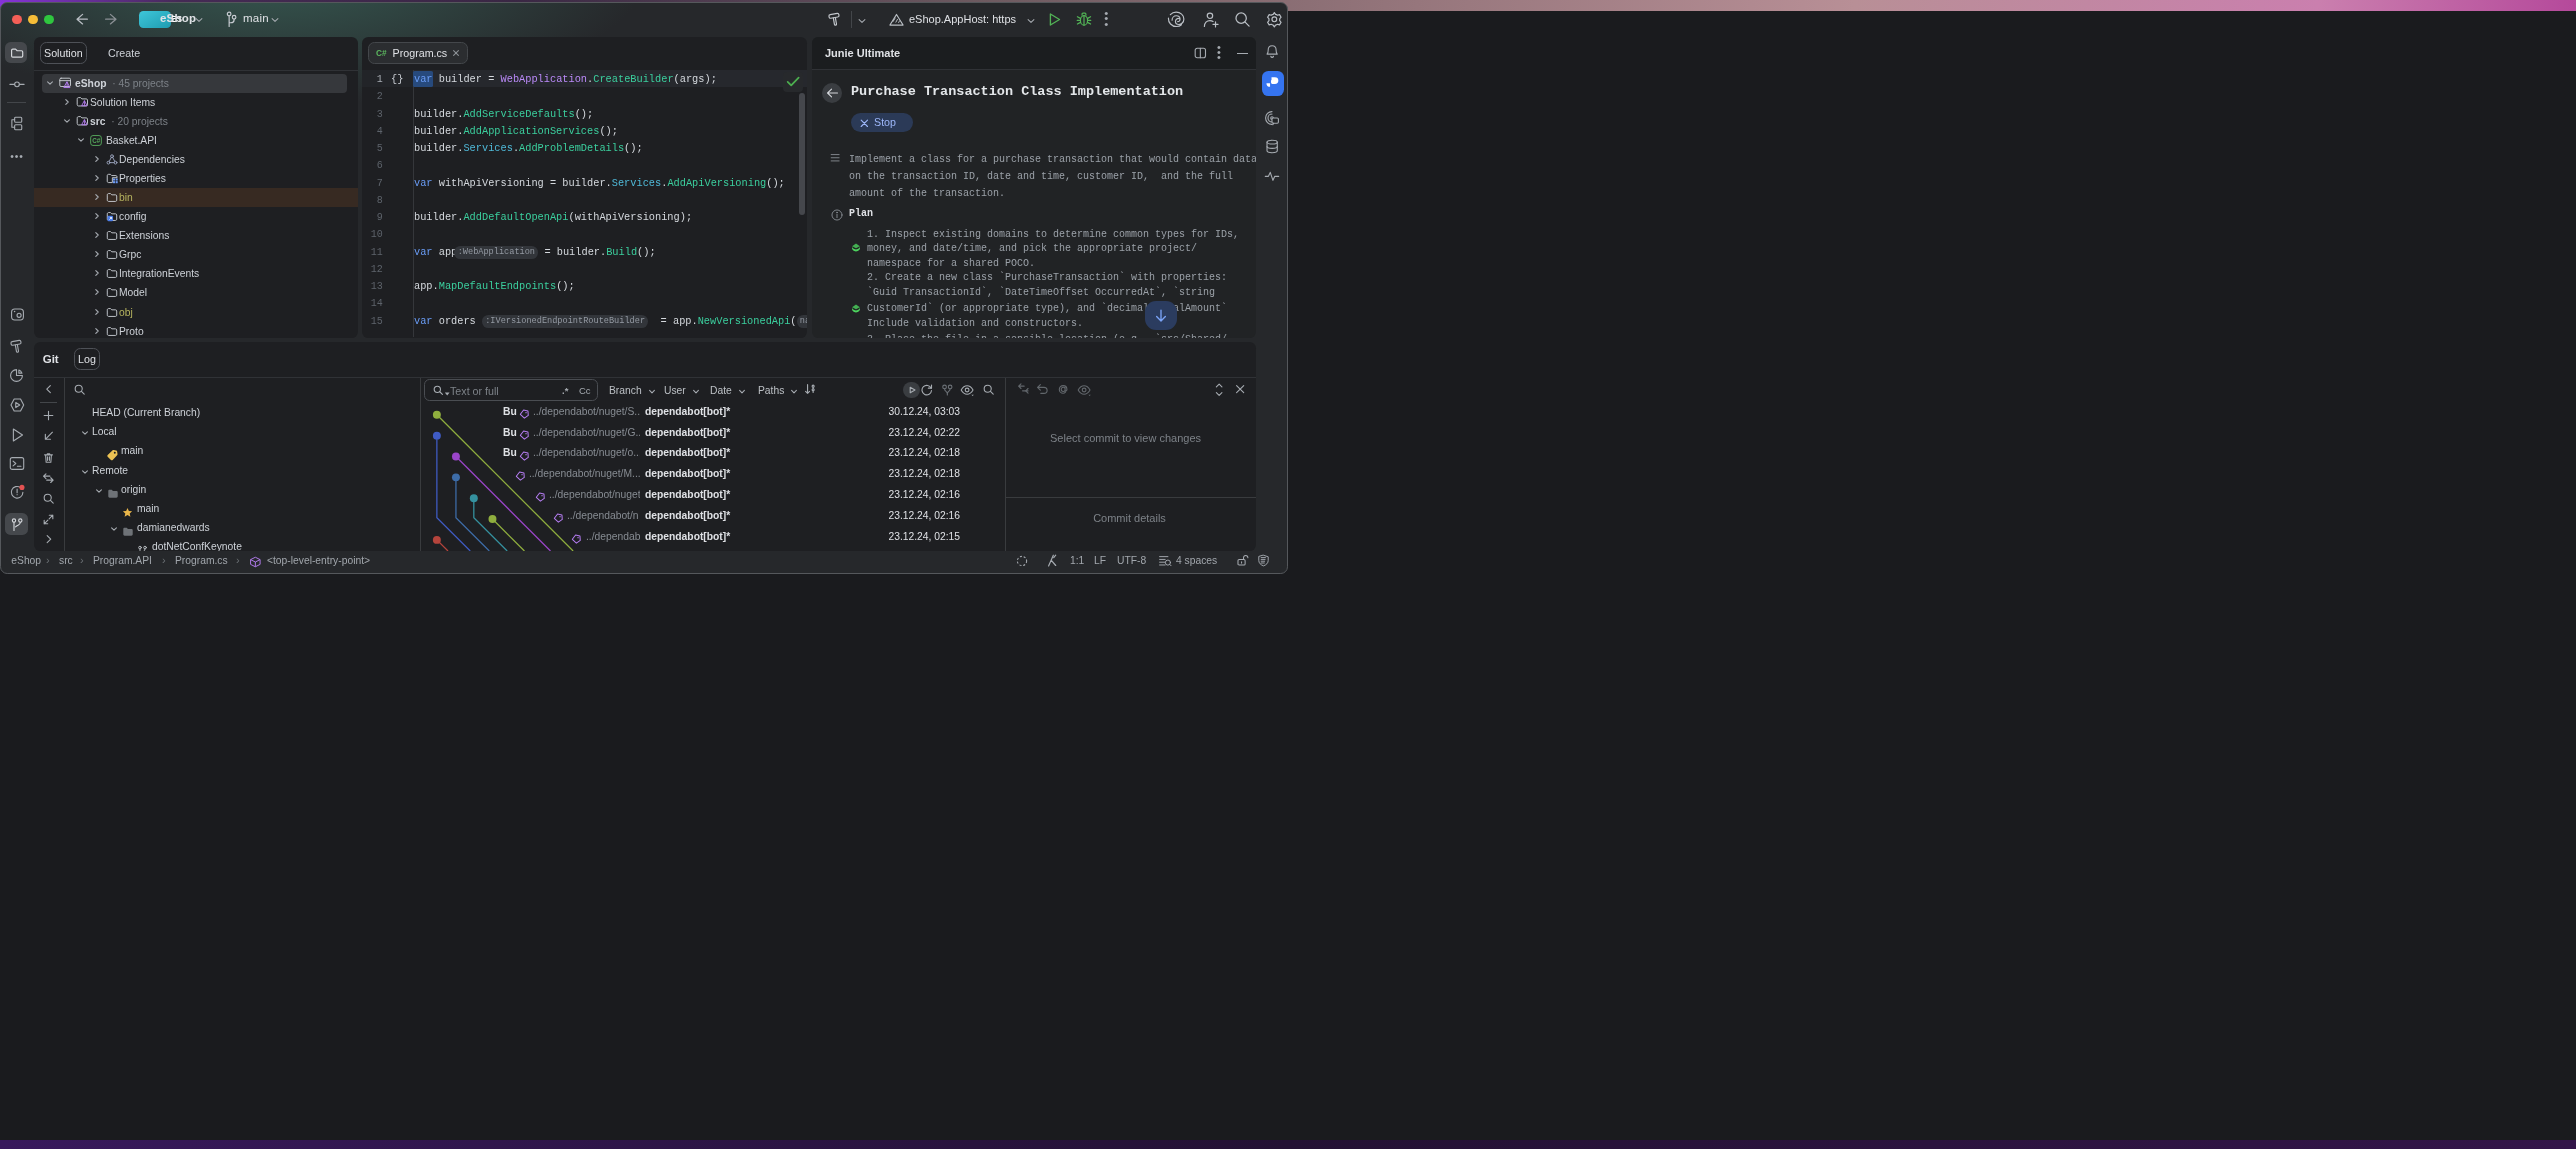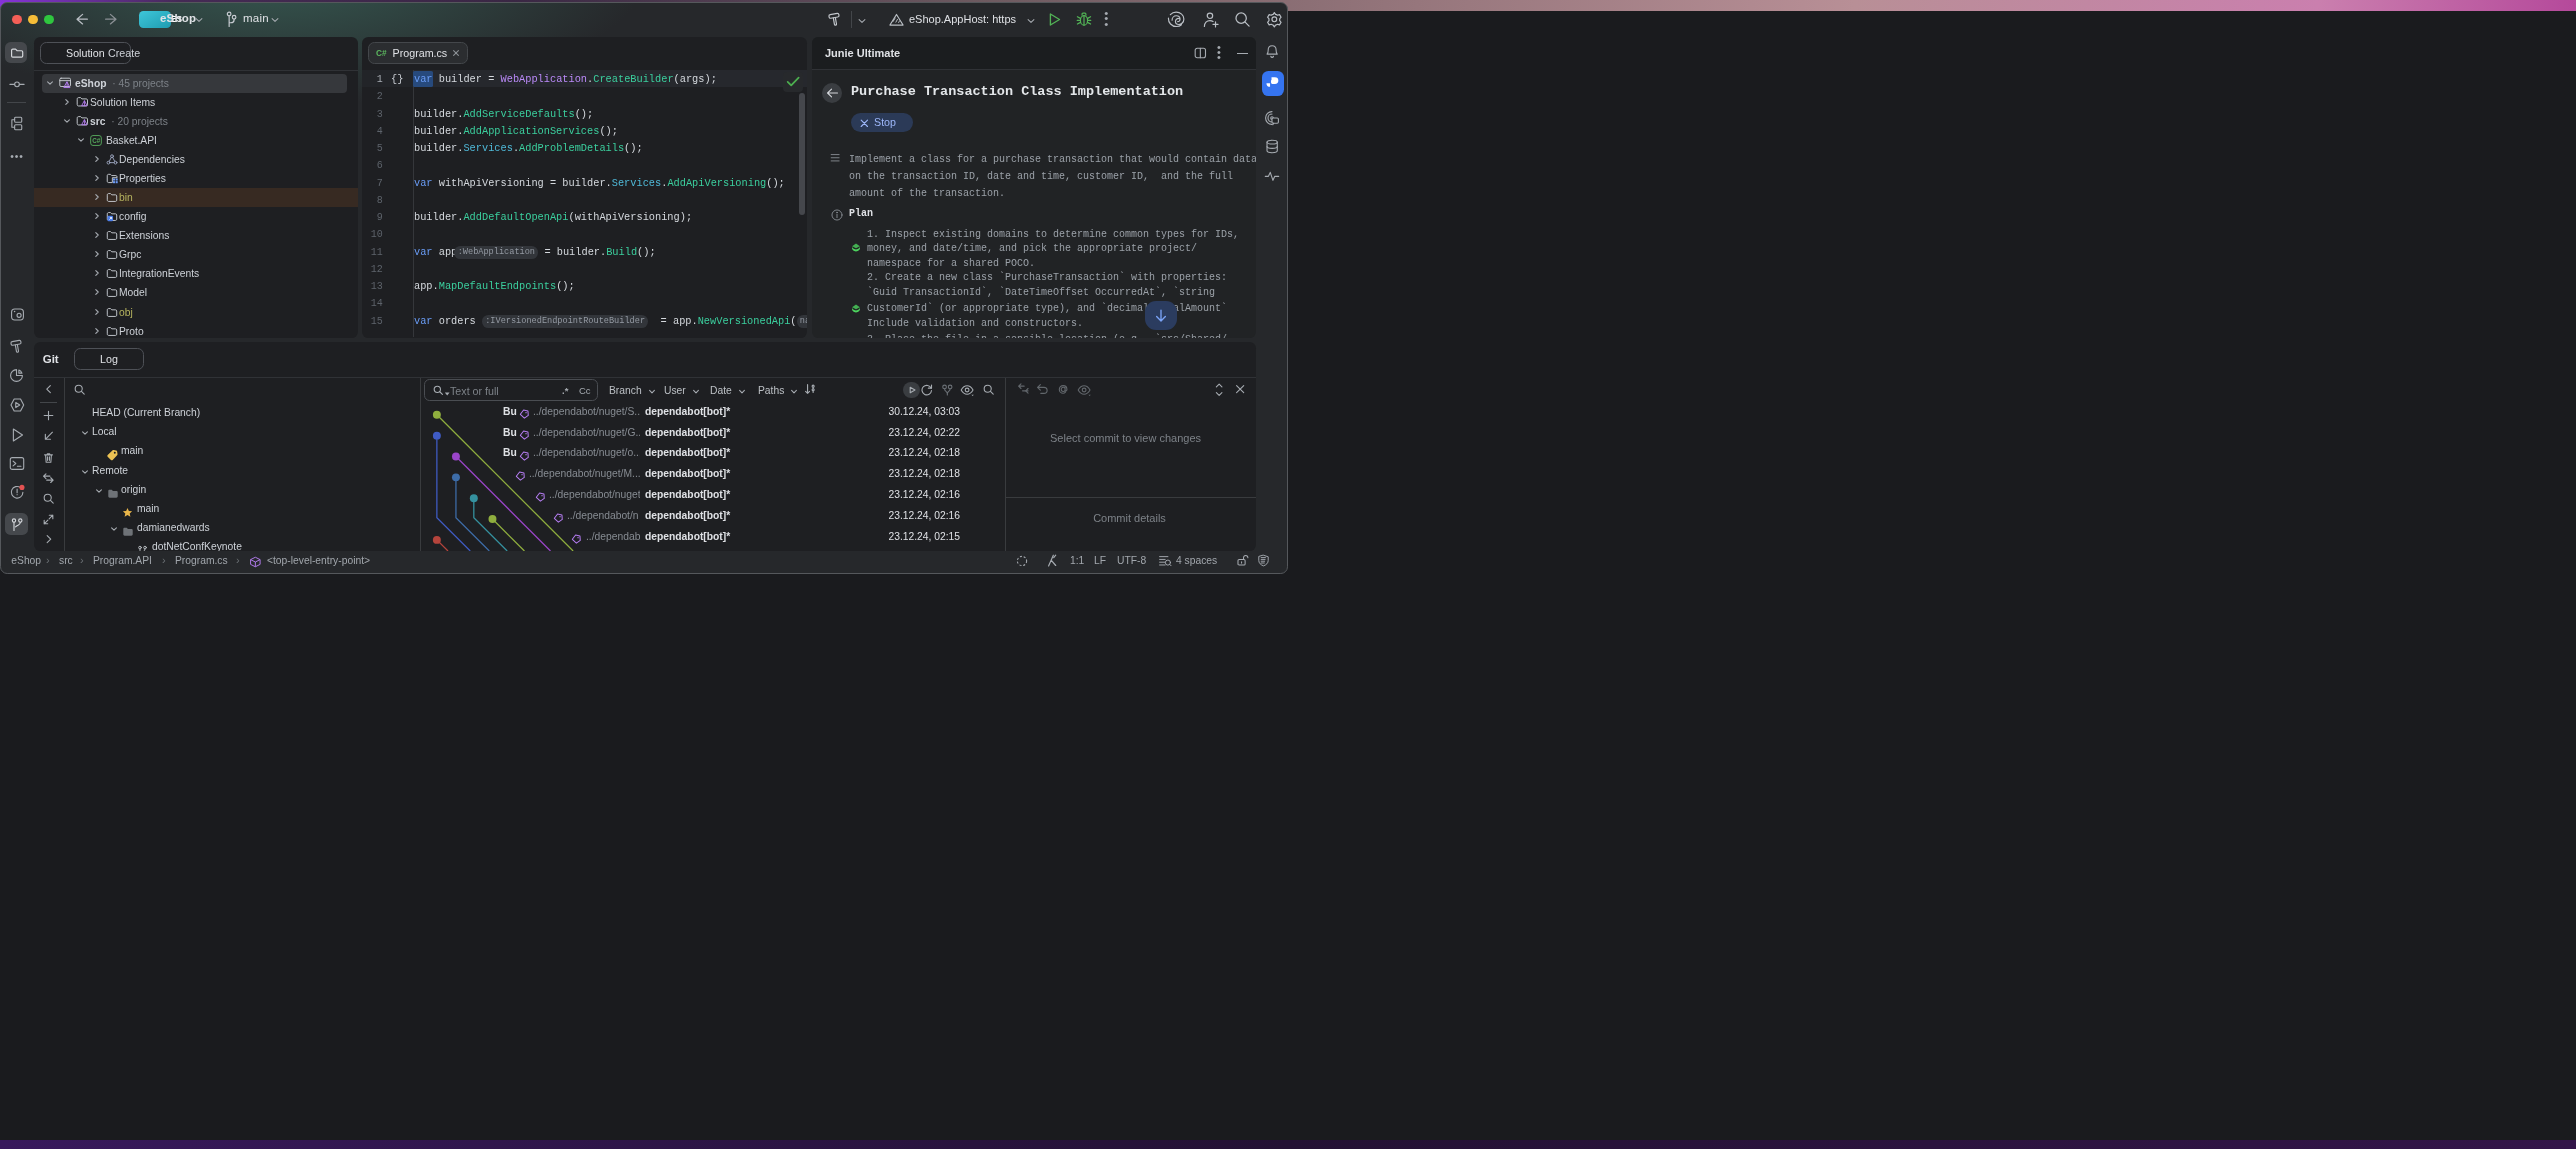--- a/index.html
+++ b/index.html
@@ -22,21 +22,21 @@
 #tb-fwd{position:absolute;left:103px;top:9.5px;}
 .tbtxt{position:absolute;top:9.5px;color:#dfe1e5;font-size:11.5px;font-weight:700;letter-spacing:0.2px;}
 .esbadge{position:absolute;left:138px;top:8.3px;width:16.7px;height:16.7px;border-radius:4.4px;background:linear-gradient(150deg,#3ec6d9,#1f9cb1);color:#fff;font-size:8.3px;font-weight:700;text-align:center;line-height:16.7px;padding-left:32px;}
 .chev{position:absolute;width:8px;height:8px;}
 .runtxt{position:absolute;top:10px;color:#dfe1e5;font-size:11px;}
 
 
 .rail-ic{position:absolute;}
 
 
-.tabchip{position:absolute;border:0.8px solid #4e5157;border-radius:6.4px;color:#dfe1e5;font-size:10.7px;padding:0 25px;height:21.5px;line-height:20.7px;}
+.tabchip{position:absolute;border:0.8px solid #4e5157;border-radius:6.4px;color:#dfe1e5;font-size:10.7px;padding:0 3px;height:21.5px;line-height:20.7px;}
 .treerow{position:absolute;left:0;width:100%;height:19px;font-size:10.3px;color:#ced2d8;white-space:nowrap;}
 .treerow .s{position:absolute;top:0;height:19px;display:flex;align-items:center;}
 
 
 #editor .tab{position:absolute;left:5.6px;top:5.6px;height:21.5px;background:#2b2d30;border:0.8px solid #44474b;border-radius:6.4px;color:#dfe1e5;font-size:10.7px;display:flex;align-items:center;padding:0 7.2px;gap:4.8px;}
 .codeline{position:absolute;left:0;height:17px;line-height:16.5px;font-family:"Liberation Mono",monospace;font-size:10.3px;white-space:pre;}
 .lnum{position:absolute;left:0;width:20.7px;height:17px;line-height:17px;text-align:right;font-family:"Liberation Mono",monospace;font-size:10px;color:#5d636b;}
 .k{color:#6a9df7;}.ty{color:#bb8af9;}.m{color:#3bcf9e;}.pr{color:#4fb9d8;}.pl{color:#d5d9de;}
 .pill{display:inline-block;background:#32353a;border-radius:6.4px;color:#949aa3;font-size:8.6px;padding:0 3.2px;line-height:12.7px;vertical-align:0.4px;font-family:"Liberation Mono",monospace;}
 

